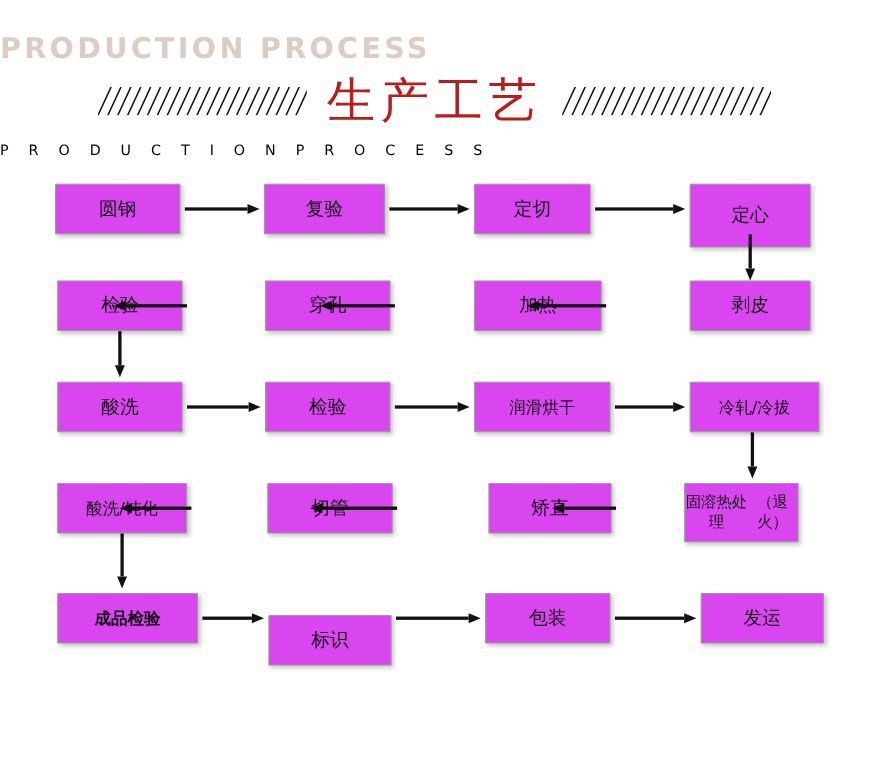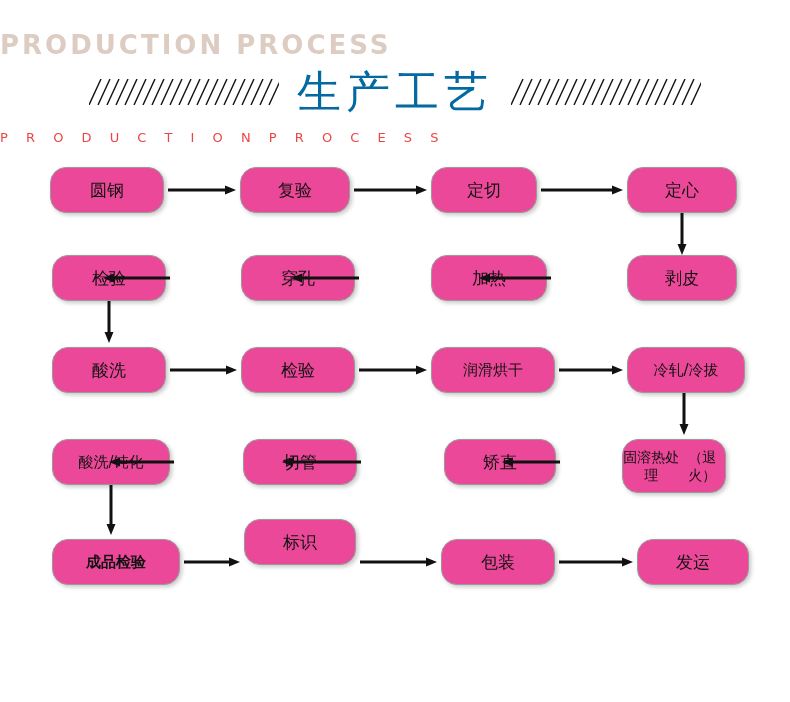--- a/index.html
+++ b/index.html
@@ -36,46 +36,46 @@
   }
   .hatch {
     width: 190px;
     height: 26px;
     overflow: hidden;
     position: relative;
   }
   .hatch svg { display: block; }
   .header-cn {
     font-size: 44px;
-    color: #0369a1;
+    color: #b91c1c;
     letter-spacing: 5px;
     padding: 0 18px;
     line-height: 52px;
     white-space: nowrap;
     font-family: "DejaVu Sans", "Liberation Sans", sans-serif;
   }
   .header-en-bottom {
     margin-top: 12px;
     font-size: 13px;
     letter-spacing: 7px;
-    color: #ef4444;
+    color: #000000;
   }
 
   
   .flow {
     position: relative;
     width: 790px;
     height: 480px;
     margin-top: 22px;
   }
   .node {
     position: absolute;
     border: 1px solid #9a9a9a;
-    border-radius: 16px;
-    background: #ec4899;
+    border-radius: 1px;
+    background: #d946ef;
     box-shadow: 2px 2px 4px rgba(0,0,0,0.22);
     display: flex;
     align-items: center;
     justify-content: center;
     text-align: center;
     color: #111111;
     font-size: 17px;
     line-height: 21px;
     box-sizing: border-box;
   }
@@ -155,21 +155,21 @@
 <div class="flow" id="flow">
     <div class="node" style="left: 50px; top: 0px; width: 114px; height: 46px;">
       <div>圆钢</div>
     </div>
     <div class="node" style="left: 240px; top: 0px; width: 110px; height: 46px;">
       <div>复验</div>
     </div>
     <div class="node" style="left: 431px; top: 0px; width: 106px; height: 46px;">
       <div>定切</div>
     </div>
-    <div class="node" style="left: 627px; top: 0px; width: 110px; height: 46px;">
+    <div class="node" style="left: 627px; top: 0px; width: 110px; height: 58px;">
       <div>定心</div>
     </div>
     <div class="node" style="left: 627px; top: 88px; width: 110px; height: 46px;">
       <div>剥皮</div>
     </div>
     <div class="node" style="left: 431px; top: 88px; width: 116px; height: 46px;">
       <div>加热</div>
     </div>
     <div class="node" style="left: 241px; top: 88px; width: 114px; height: 46px;">
       <div>穿孔</div>
@@ -198,21 +198,21 @@
     </div>
     <div class="node" style="left: 243px; top: 272px; width: 114px; height: 46px;">
       <div>切管</div>
     </div>
     <div class="node small" style="left: 52px; top: 272px; width: 118px; height: 46px;">
       <div>酸洗/钝化</div>
     </div>
     <div class="node small" style="left: 52px; top: 372px; width: 128px; height: 46px; font-weight: bold;">
       <div>成品检验</div>
     </div>
-    <div class="node" style="left: 244px; top: 352px; width: 112px; height: 46px;">
+    <div class="node" style="left: 244px; top: 392px; width: 112px; height: 46px;">
       <div>标识</div>
     </div>
     <div class="node" style="left: 441px; top: 372px; width: 114px; height: 46px; justify-content: center;">
       <div>包装</div>
     </div>
     <div class="node" style="left: 637px; top: 372px; width: 112px; height: 46px;">
       <div>发运</div>
     </div>
     <div class="arrow" style="left: 168px; top: 16px;">
       <svg width="68" height="14" viewBox="0 0 68 14">

